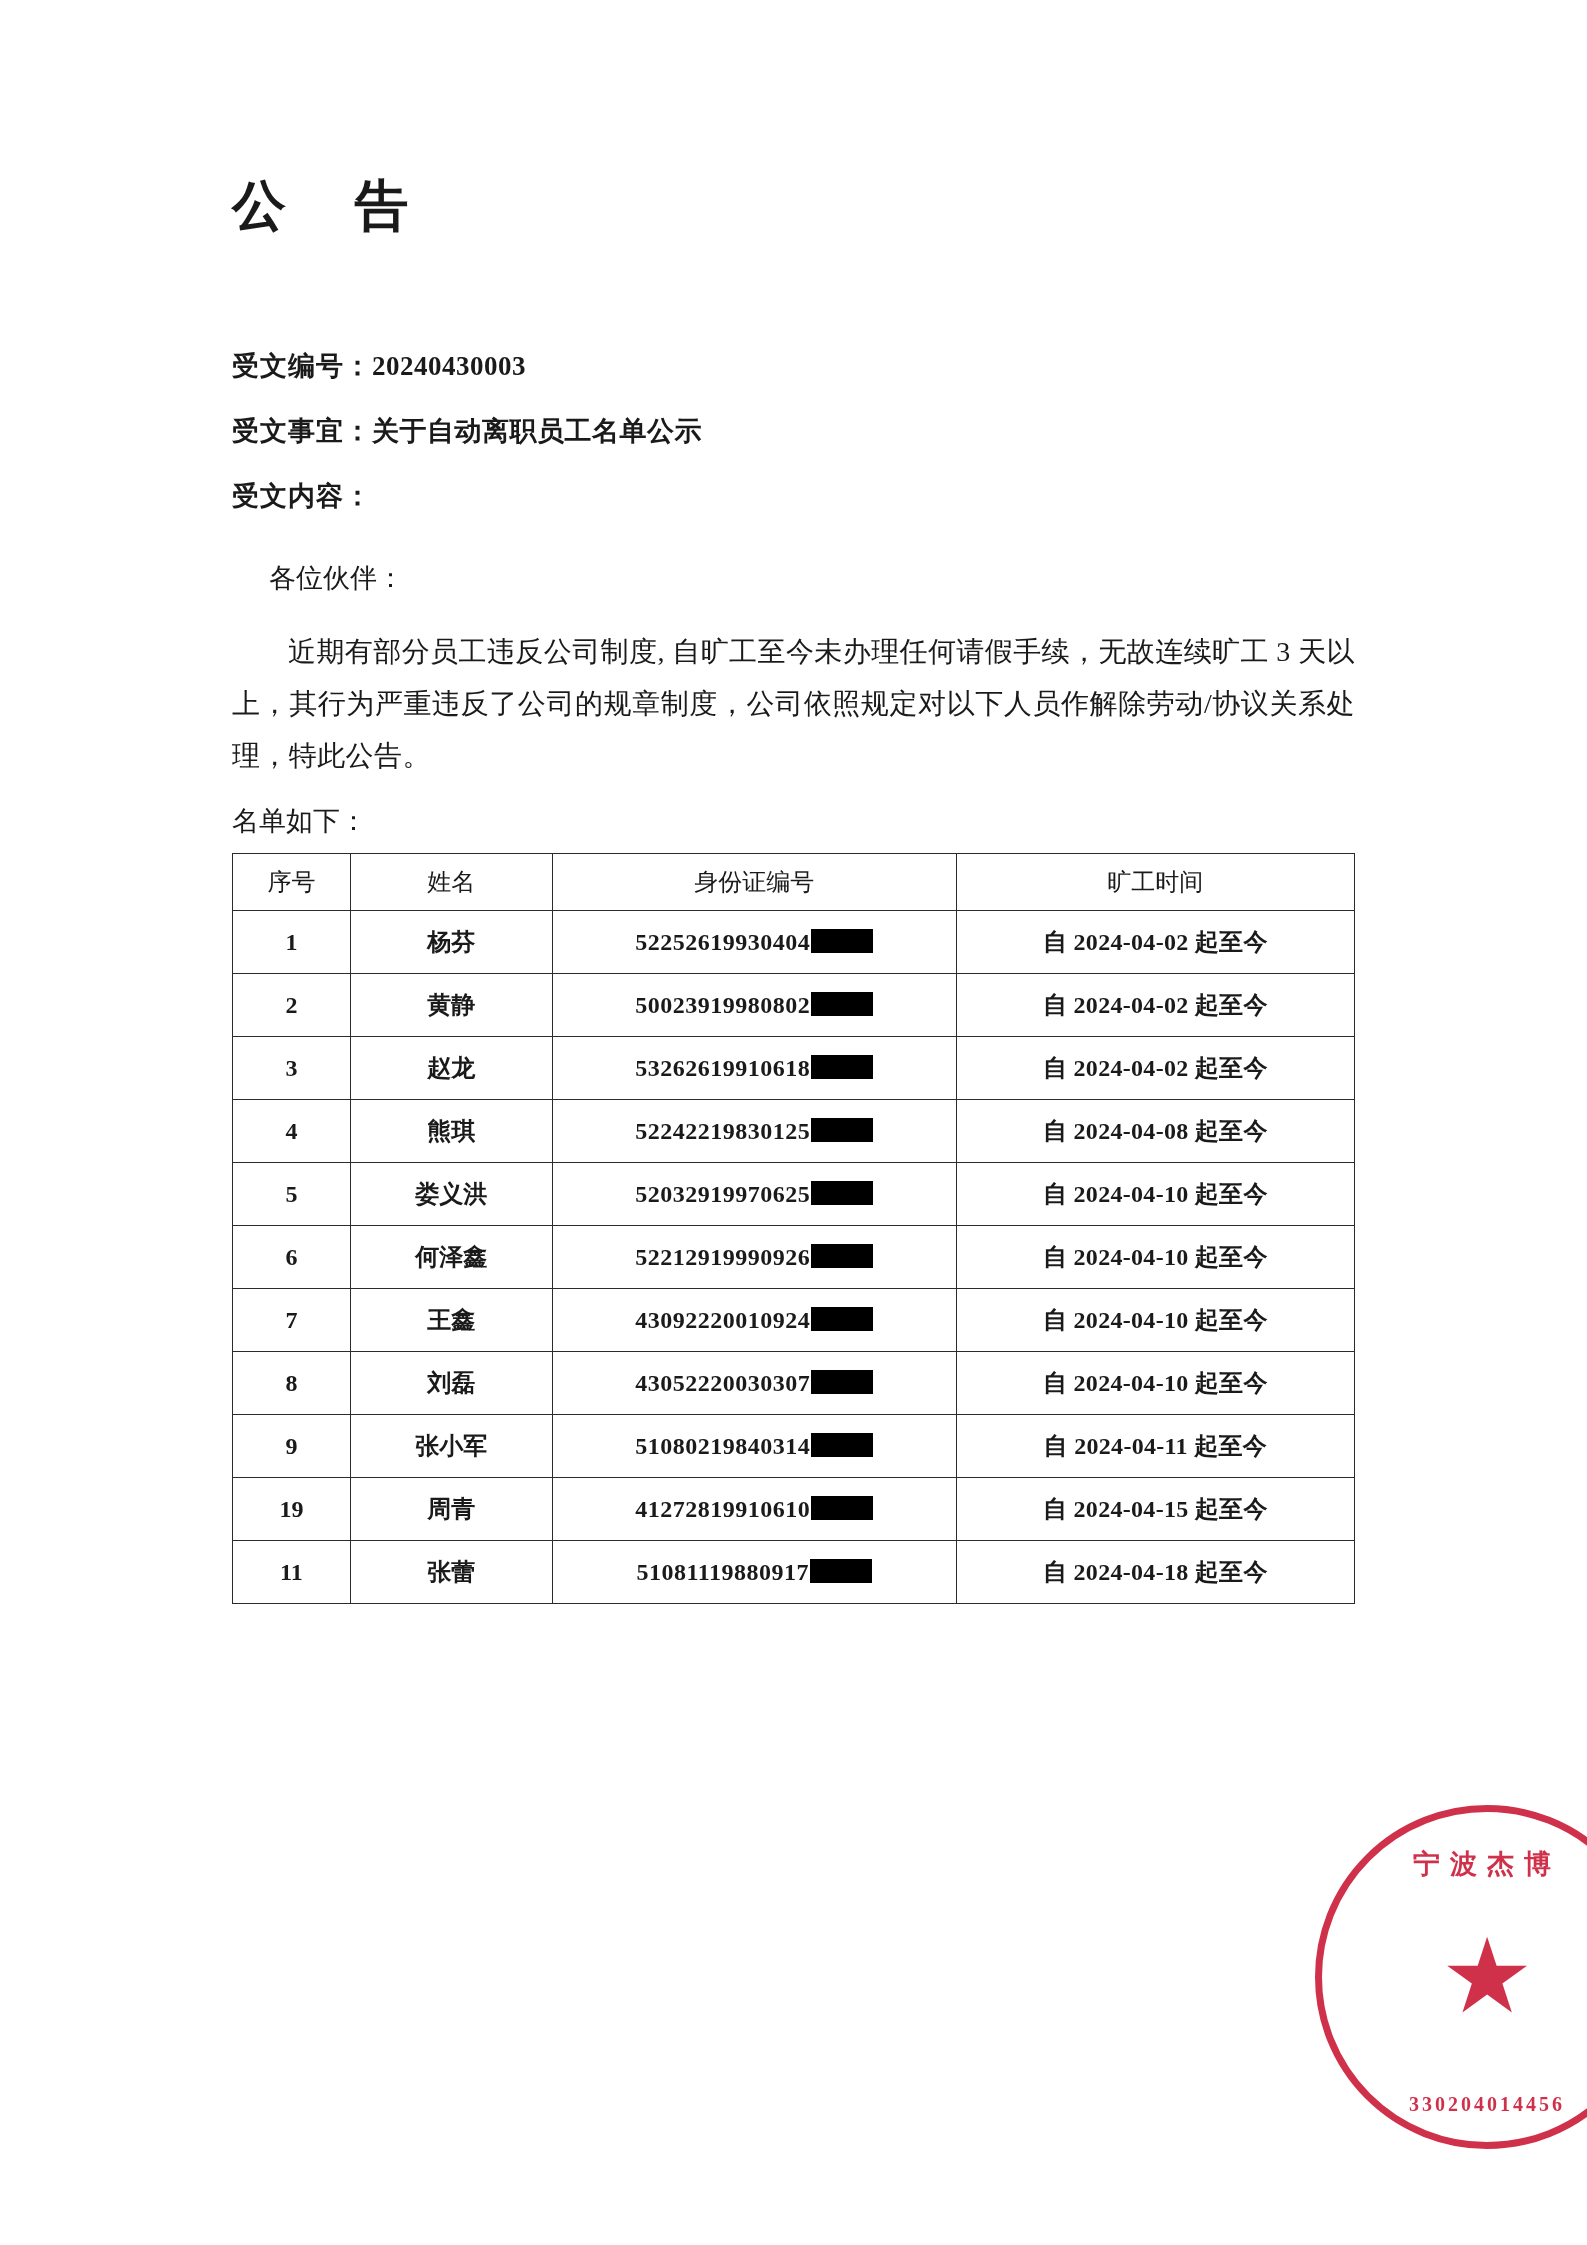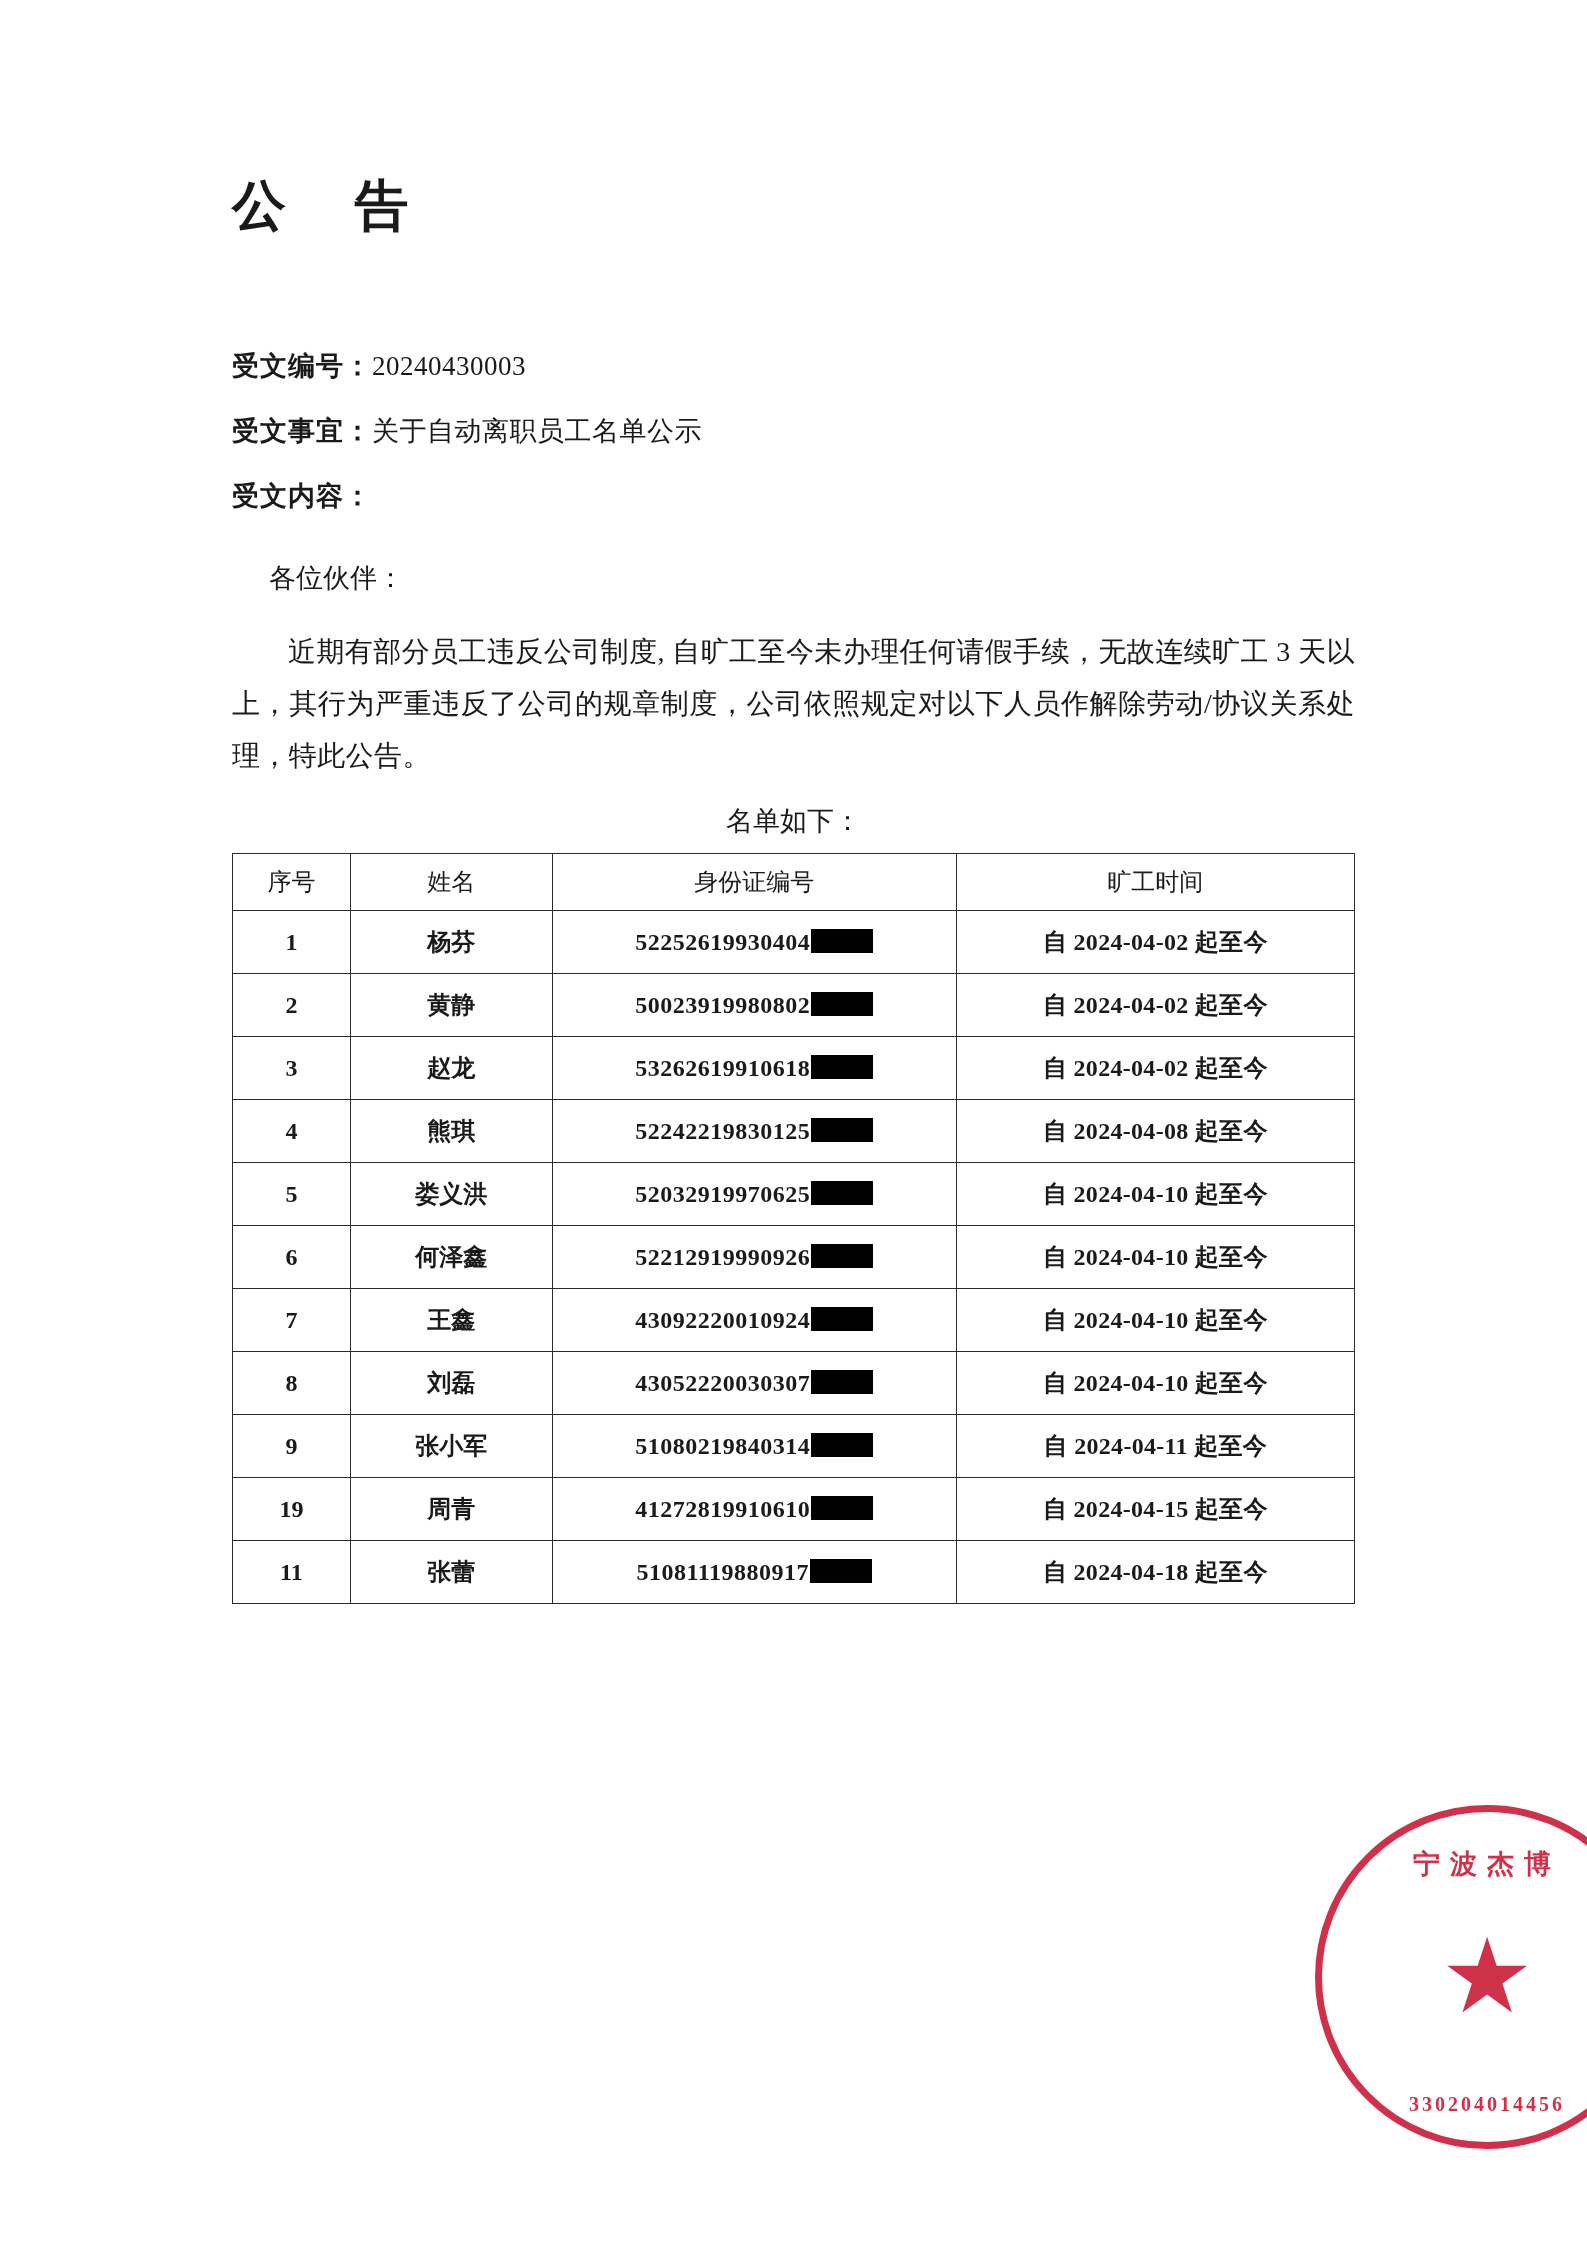--- a/index.html
+++ b/index.html
@@ -37,42 +37,41 @@
     font-size: 27px;
     line-height: 1.0;
     margin-bottom: 38px;
     white-space: nowrap;
   }
   .meta-label {
     font-weight: bold;
     letter-spacing: 1px;
   }
   .meta-value {
-    font-weight: normal;
+    font-weight: bold;
     letter-spacing: 0.5px;
   }
   .salutation {
     font-size: 27px;
     margin-top: 50px;
     margin-bottom: 30px;
     margin-left: 37px;
   }
   .body-para {
     font-size: 28px;
     line-height: 1.85;
     text-indent: 56px;
     text-align: justify;
     margin: 0 0 14px 0;
     letter-spacing: 0.4px;
   }
   .list-label {
     font-size: 27px;
     margin-top: 22px;
     margin-bottom: 14px;
-    text-align: center;
   }
   table.roster {
     border-collapse: collapse;
     width: 100%;
     table-layout: fixed;
     margin-top: 4px;
   }
   table.roster td, table.roster th {
     border: 1px solid #2b2b2b;
     text-align: center;

